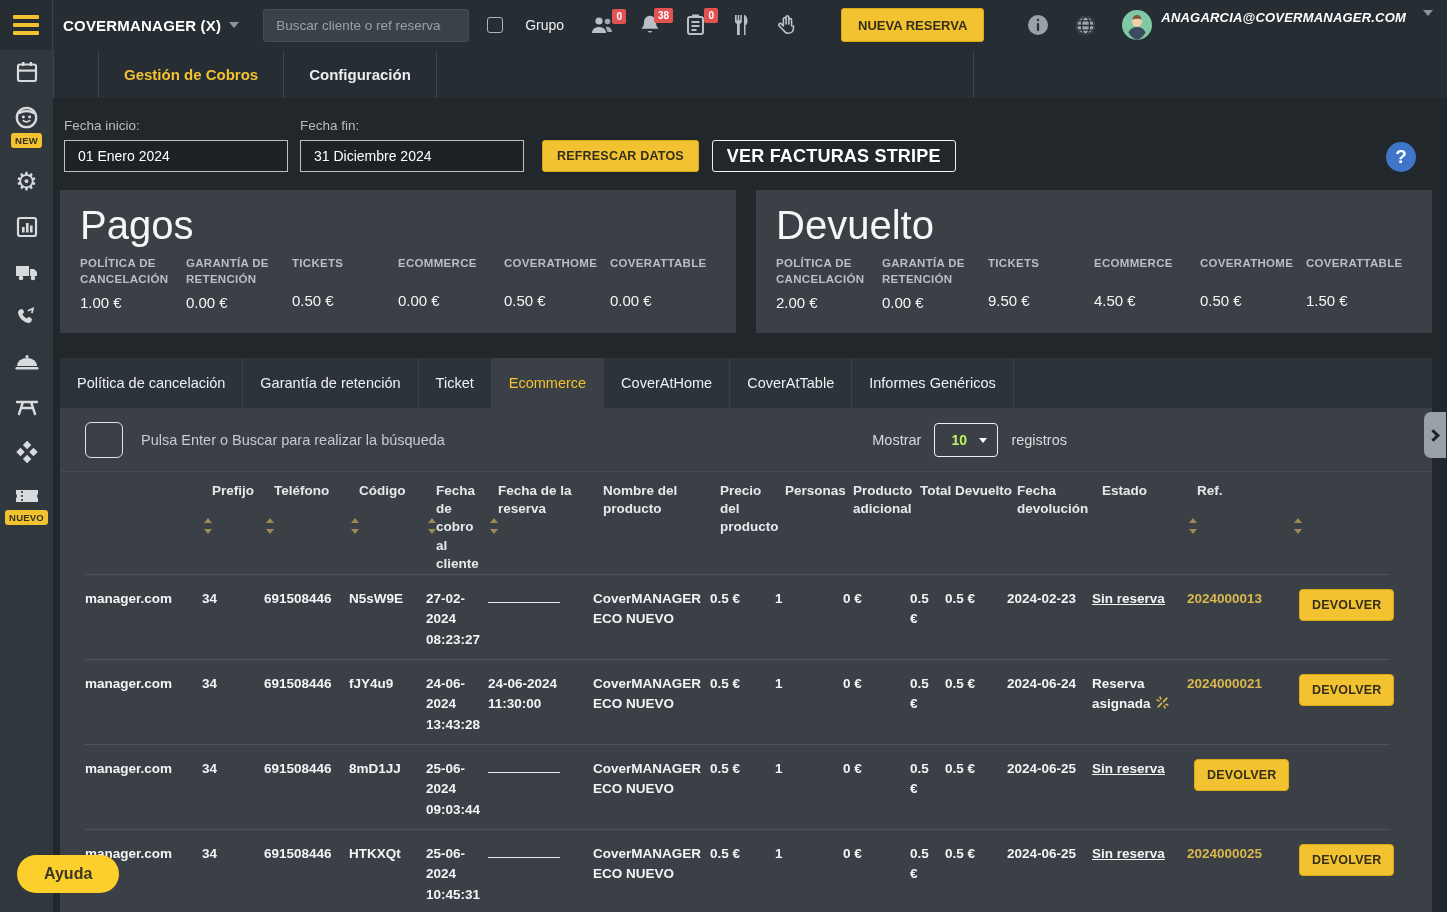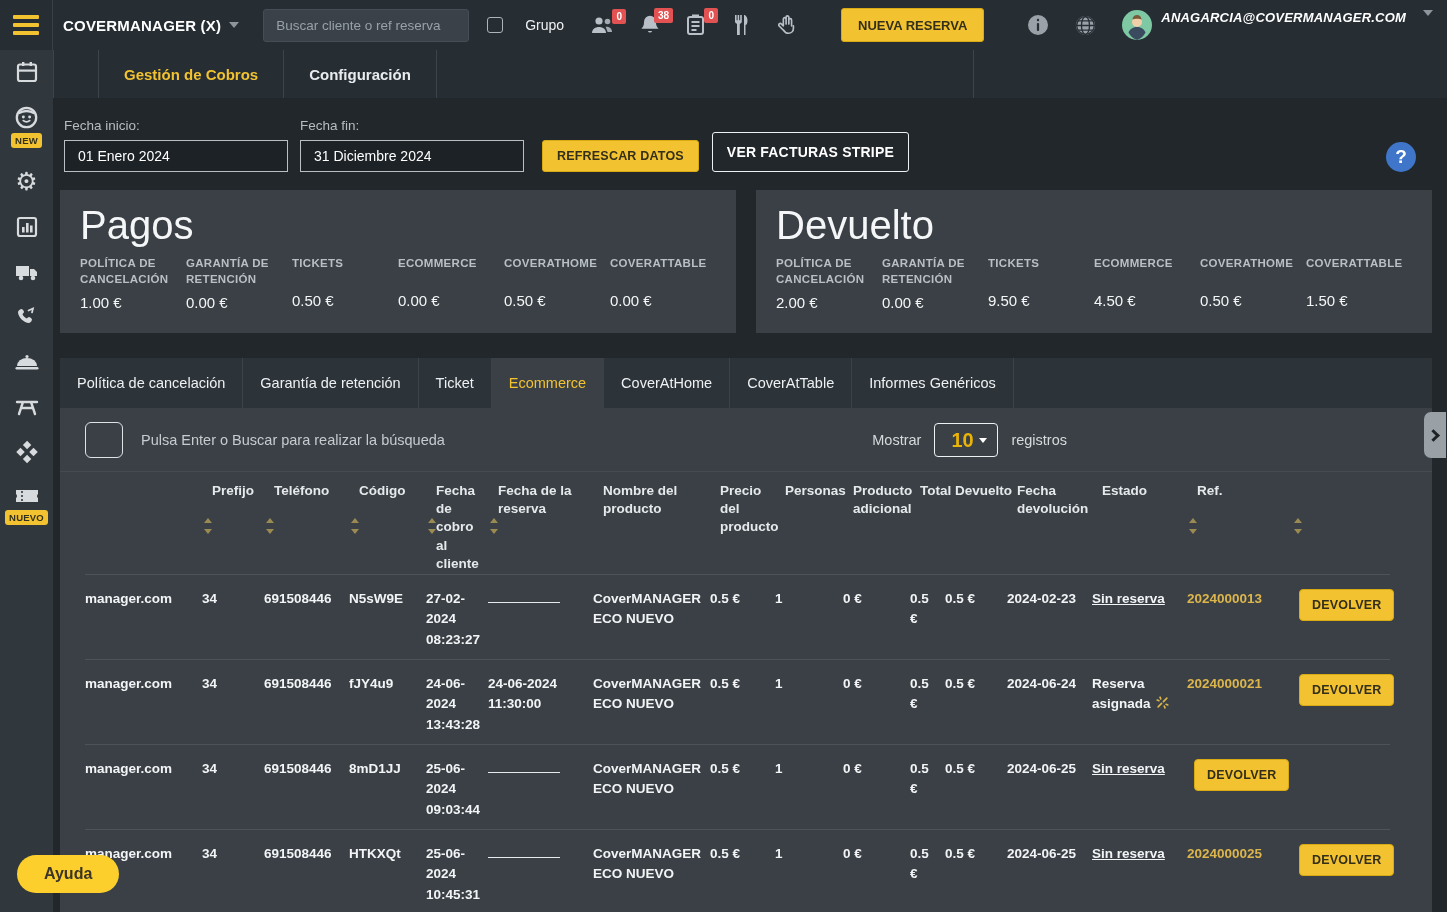--- a/index.html
+++ b/index.html
@@ -48,21 +48,21 @@
   .ptab span{color:#e9ecef;font-weight:bold;font-size:15px;}
   .ptab.active span{color:var(--accent-yellow);}
   .ptab-spacer{width:537px;border-right:1px solid #3d444b;}
 
   .filters{position:relative;display:flex;align-items:flex-end;padding:20px 15px 0 11px;}
   .field{display:flex;flex-direction:column;}
   .field label{color:#b6bcc1;font-size:13.5px;margin-bottom:7px;}
   .field input{width:224px;height:32px;background:#1d2226;border:1px solid #b9bfc4;border-radius:0;color:#fff;font-size:14px;padding:0 13px;outline:none;}
   .field + .field{margin-left:12px;}
   .btn-refrescar{height:32px;padding:0 14px;font-size:12.5px;margin-left:18px;letter-spacing:.2px;}
-  .btn-outline{height:40px;padding:0 14px;font-size:14px;margin-left:13px;background:transparent;border:1px solid #eef1f3;border-radius:3px;color:#fff;font-weight:bold;cursor:pointer;letter-spacing:.2px;}
+  .btn-outline{height:32px;padding:0 14px;font-size:18px;margin-left:13px;background:transparent;border:1px solid #eef1f3;border-radius:3px;color:#fff;font-weight:bold;cursor:pointer;letter-spacing:.2px;}
   .help-circle{position:absolute;right:31px;bottom:0;width:30px;height:30px;border-radius:50%;background:var(--help-blue);color:#fff;font-size:19px;font-weight:bold;display:flex;align-items:center;justify-content:center;cursor:pointer;}
 
   .summary{display:flex;gap:20px;margin:18px 15px 0 7px;}
   .panel{flex:1;background:var(--panel);padding:12px 20px 22px;}
   .panel h1{margin:0 0 8px;color:#f4f6f7;font-size:40px;font-weight:400;line-height:1.15;}
   .stats{display:flex;}
   .stat{flex:1;padding-right:8px;}
   .stat-label{color:#b9bfc4;font-size:11.5px;font-weight:bold;letter-spacing:.3px;line-height:1.35;min-height:29px;}
   .stat-value{color:#f4f6f7;font-size:15px;margin-top:7px;}
 
@@ -72,21 +72,21 @@
   .rtab span{color:#eef1f3;font-size:14.5px;}
   .rtab.active{background:var(--panel);}
   .rtab.active span{color:var(--accent-yellow);}
 
   .toolbar{display:flex;align-items:center;padding:14px 20px 13px 25px;border-bottom:1px solid #454b50;}
   .mini-input{width:38px;height:36px;border:1px solid #dfe3e6;border-radius:6px;margin-right:18px;background:transparent;cursor:text;}
   .hint{color:#c6cbd0;font-size:14.5px;}
   .page-size-group{margin-left:auto;margin-right:345px;display:flex;align-items:center;gap:13px;}
   .page-size-group > span{color:#d6dadd;font-size:14.5px;}
   .select{width:64px;height:34px;border:1px solid #eef1f3;border-radius:4px;display:flex;align-items:center;justify-content:space-between;padding:0 10px 0 16px;cursor:pointer;}
-  .select span{color:#eab308;font-weight:bold;font-size:20px;}
+  .select span{color:#bef264;font-weight:bold;font-size:14px;}
   .sel-caret{width:0;height:0;border-left:4.5px solid transparent;border-right:4.5px solid transparent;border-top:5.5px solid #fff;}
 
   .grid{margin-left:25px;width:1305px;}
   .trow{display:grid;grid-template-columns:117px 62px 85px 77px 62px 105px 117px 65px 68px 67px 35px 62px 85px 95px 105px 98px;}
   .thead{height:103px;border-bottom:1px solid var(--line);}
   .th{position:relative;padding:10px 8px 0 0;}
   .th-label{display:block;color:#e6e9ec;font-weight:bold;font-size:13.5px;line-height:1.35;padding-left:10px;}
   .sort{position:absolute;left:2px;top:46px;width:10px;height:16px;cursor:pointer;}
   .sort::before{content:"";position:absolute;top:0;left:0;border-left:4px solid transparent;border-right:4px solid transparent;border-bottom:5px solid #9b8a52;}
   .sort::after{content:"";position:absolute;bottom:0;left:0;border-left:4px solid transparent;border-right:4px solid transparent;border-top:5px solid #9b8a52;}

